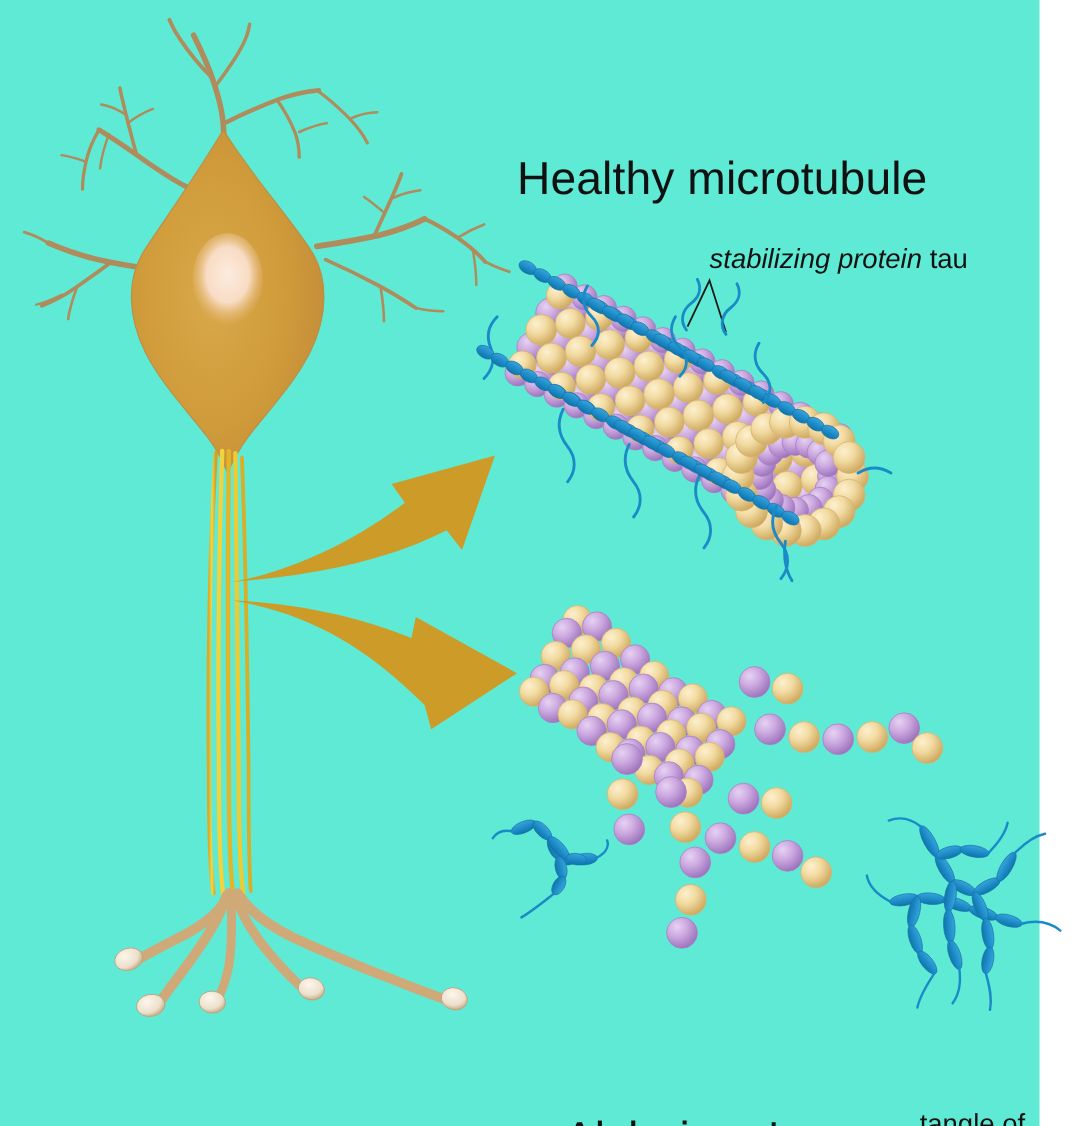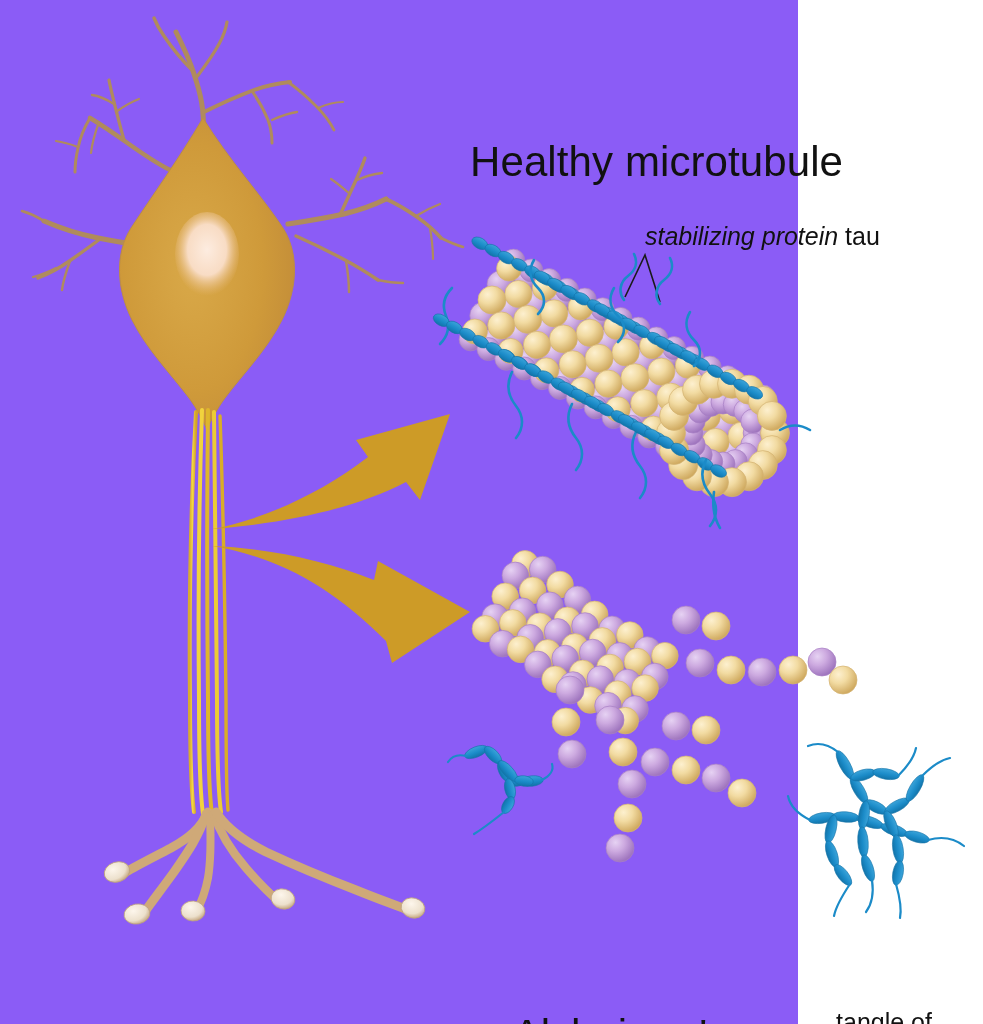--- a/index.html
+++ b/index.html
@@ -1,18 +1,18 @@
 <!DOCTYPE html>
 <html><head>
 <meta charset="utf-8">
 <style>
   html,body{margin:0;padding:0;background:#ffffff;}
   body{width:983px;height:1024px;overflow:hidden;
        font-family:"Liberation Sans","DejaVu Sans",sans-serif;}
-  #stage{position:relative;width:798px;height:1024px;background:#8b5cf6;}
+  #stage{position:relative;width:945px;height:1024px;background:#5eead4;}
   svg.layer{position:absolute;left:0;top:0;width:983px;height:1024px;}
   .lbl{position:absolute;color:#111111;white-space:pre;}
   #title-healthy{left:470px;top:138px;font-size:42px;letter-spacing:.1px;}
   #label-tau{left:645px;top:222px;font-size:25px;}
   #label-tau .it{font-style:italic;margin-top:38px;}
   #title-alz{left:488px;top:915px;font-size:42px;line-height:48px;text-align:center;width:265px;}
   #label-tangle{left:800px;top:925px;font-size:25px;line-height:31px;text-align:center;width:168px;}
   #label-tangle .it{margin-top:20px;}
 </style>
 </head>

